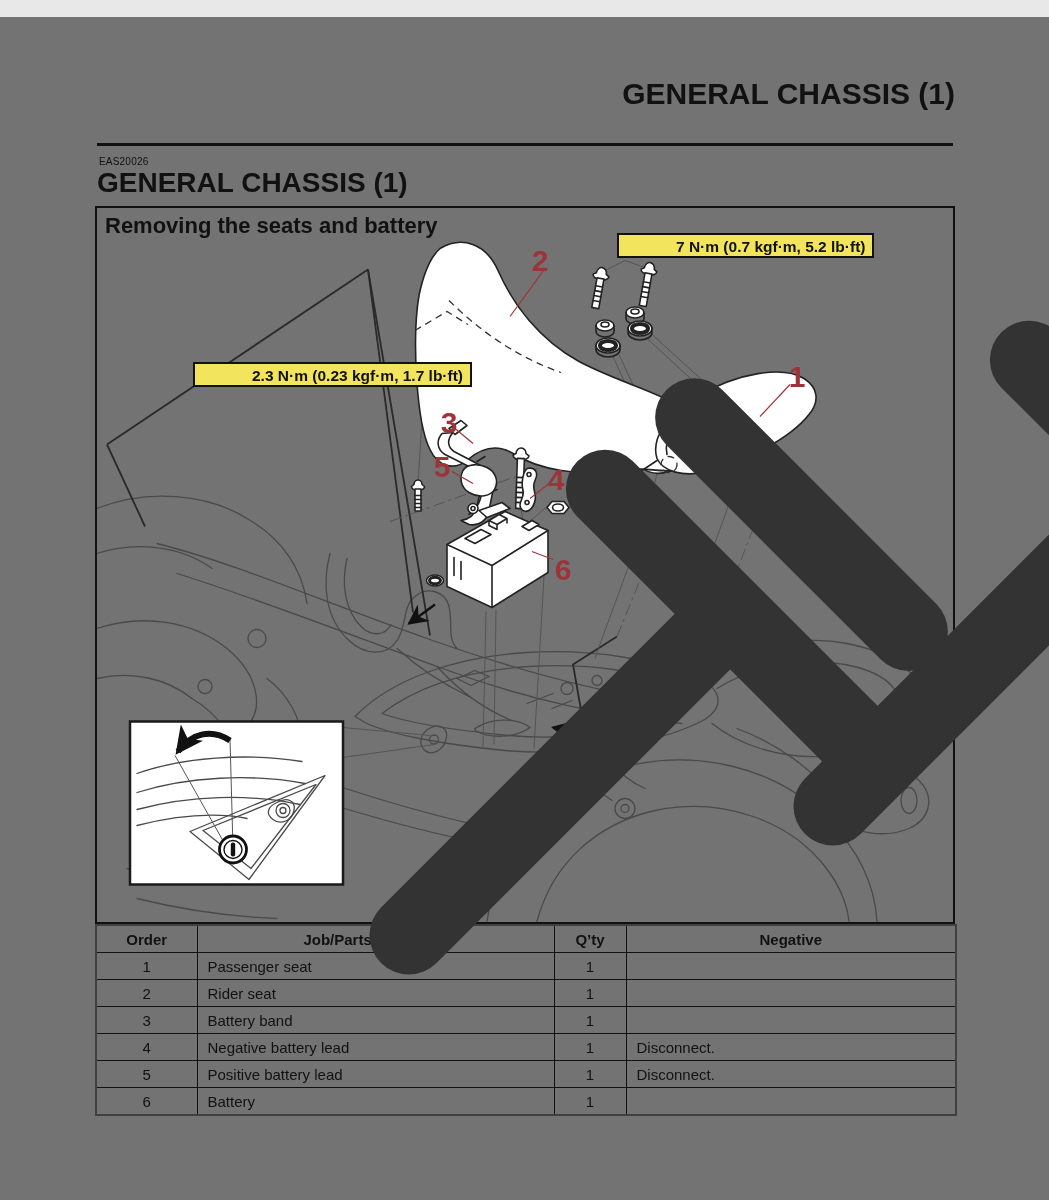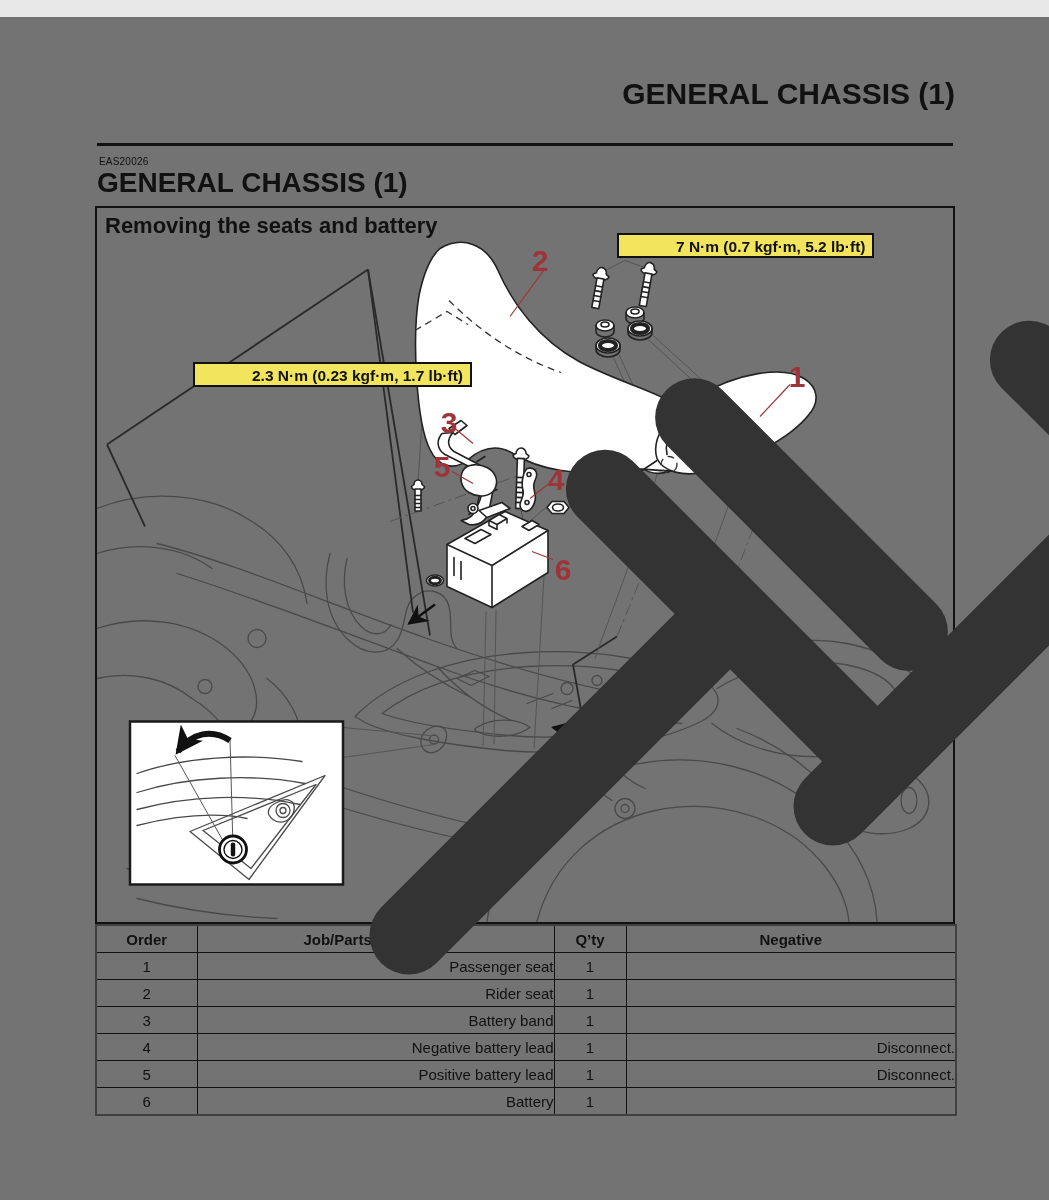--- a/index.html
+++ b/index.html
@@ -16,21 +16,21 @@
   .torque .icon{width:25px;border-right:2px solid #111;display:flex;align-items:center;justify-content:center;}
   .torque .txt{font-size:15.5px;font-weight:bold;padding:0 7px;display:flex;align-items:center;white-space:nowrap;}
   #torque-0{left:520px;top:25px;}
   #torque-1{left:96px;top:154px;}
   table.parts{position:absolute;left:95px;top:907px;width:860px;border-collapse:collapse;table-layout:fixed;
               font-size:15px;}
   table.parts th,table.parts td{border:1.5px solid #111;height:26px;padding:0;overflow:hidden;white-space:nowrap;}
   table.parts{border:2px solid #404040;}
   table.parts th{font-weight:bold;text-align:center;}
   .c{text-align:center;}
-  .l{text-align:right;padding-left:10px !important;}
+  .l{text-align:left;padding-left:10px !important;}
   
   .bike{stroke:#4a4a4a;stroke-width:1.3;fill:none;stroke-linecap:round;stroke-linejoin:round;}
   .part{stroke:#222;stroke-width:1.6;fill:none;stroke-linecap:round;stroke-linejoin:round;}
   .partw{stroke:#222;stroke-width:1.6;fill:#fff;stroke-linejoin:round;}
   .thin{stroke:#555;stroke-width:1;fill:none;}
   .plane{stroke:#2a2a2a;stroke-width:1.8;fill:none;stroke-linejoin:round;}
   .dashdot{stroke:#555;stroke-width:1;fill:none;stroke-dasharray:12 4 3 4;}
   .dashed{stroke:#333;stroke-width:1.3;fill:none;stroke-dasharray:7 5;}
   .red{stroke:#9e3439;stroke-width:1.2;fill:none;}
   .callout{font-family:"Liberation Sans",sans-serif;font-size:30px;font-weight:bold;fill:#9e3439;text-anchor:middle;}

